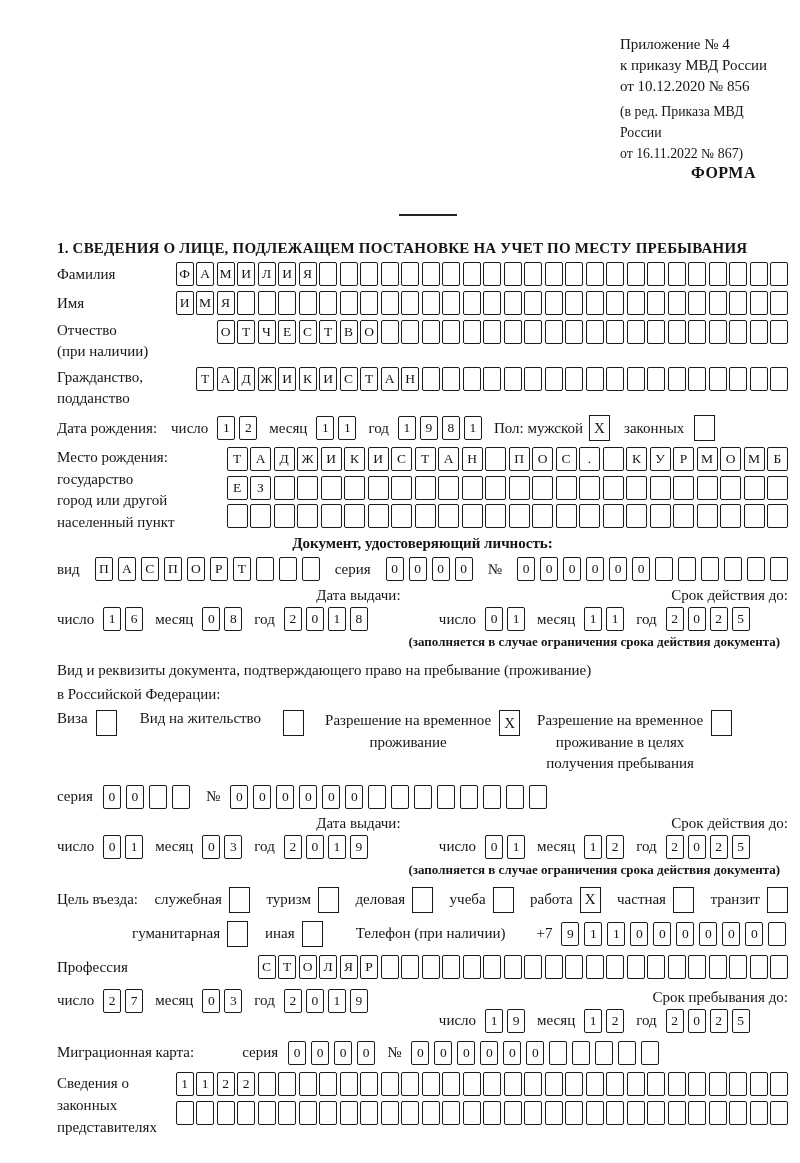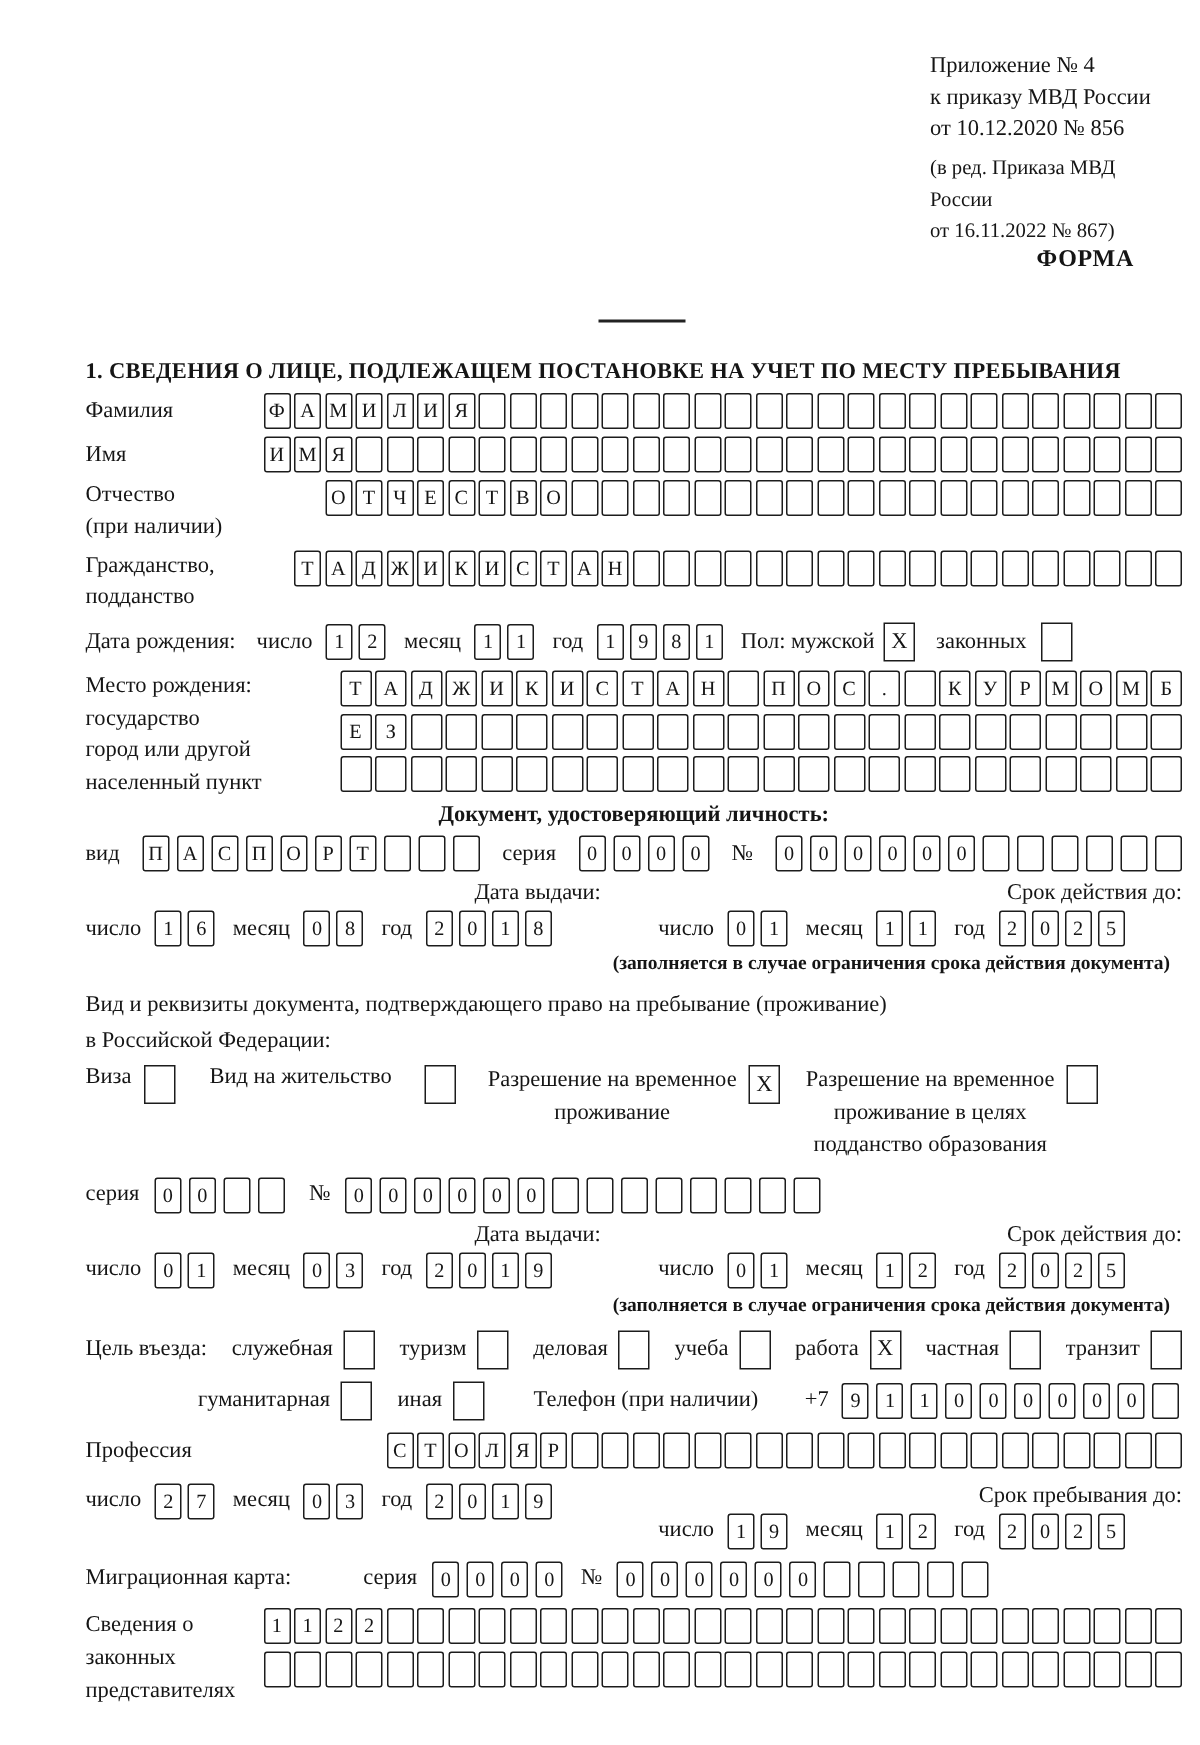--- a/index.html
+++ b/index.html
@@ -422,21 +422,21 @@
       <span class="plines">
         <span>Разрешение на временное</span><br>
         <span>проживание</span>
       </span>
       <span class="box">X</span>
     </span>
     <span class="pgroup" style="margin-left:10px;">
       <span class="plines">
         <span>Разрешение на временное</span><br>
         <span>проживание в целях</span><br>
-        <span>подданство образования</span>
+        <span>получения пребывания</span>
       </span>
       <span class="box"></span>
     </span>
   </div>
 
   <div class="inline-row" style="margin-top:10px;">
     <span style="margin-right:10px;">серия</span>
     <span class="cells spc">
         <span class="cell">0</span>
         <span class="cell">0</span>

